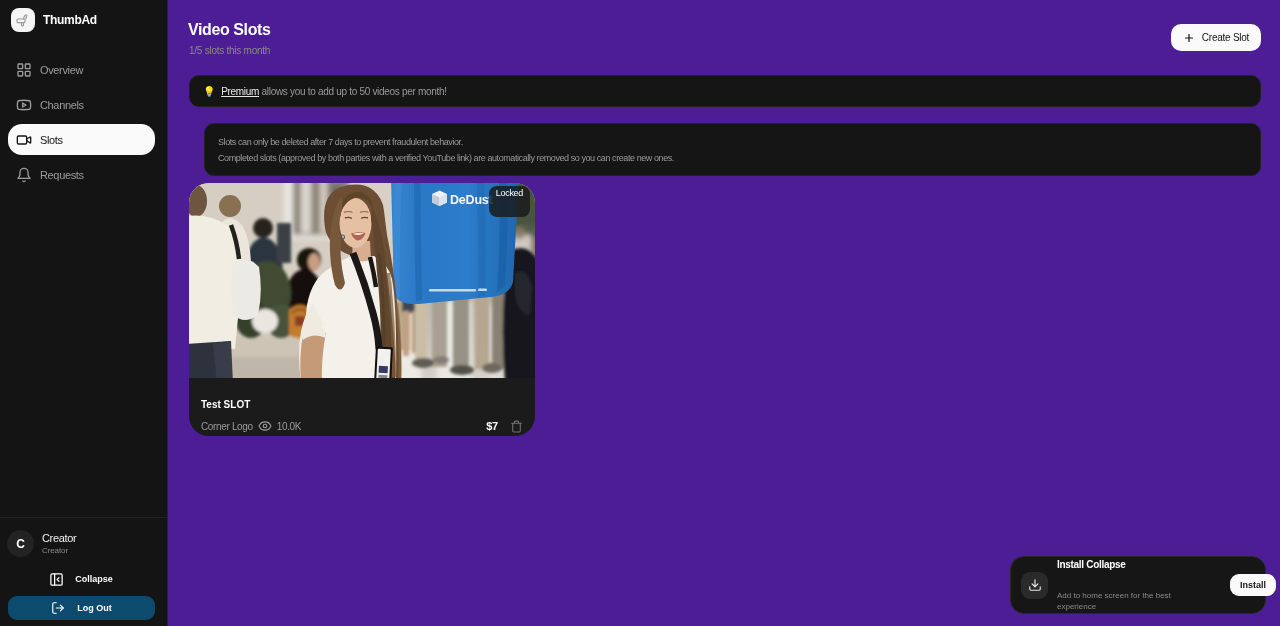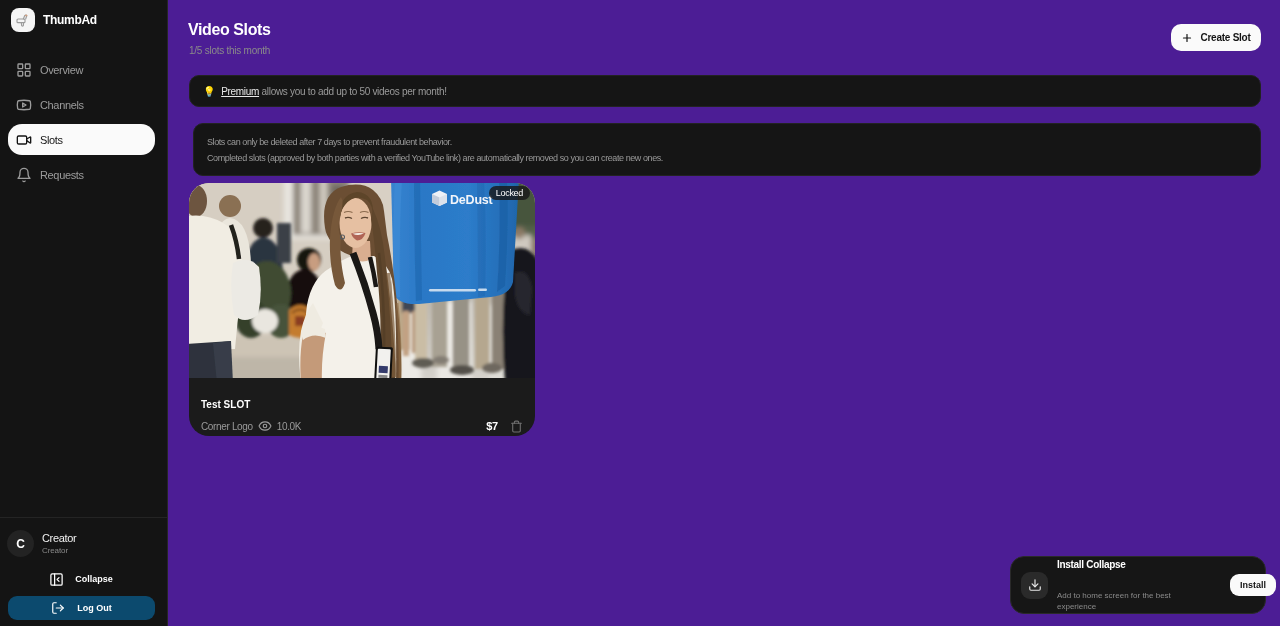--- a/index.html
+++ b/index.html
@@ -20,31 +20,31 @@
   .avatar { width:27px; height:27px; border-radius:50%; background:#232323; color:#fff; font-weight:bold; font-size:12px; display:flex; align-items:center; justify-content:center; }
   .user-name { color:#f0f0f0; font-size:11px; letter-spacing:-0.35px; line-height:13px; }
   .user-role { color:#8a8a8a; font-size:8px; letter-spacing:-0.1px; line-height:11px; }
   .collapse-row { position:absolute; top:51px; left:0; width:162px; height:20px; display:flex; align-items:center; justify-content:center; gap:11px; color:#fff; font-weight:bold; font-size:9px; }
   .logout-btn { position:absolute; top:78px; left:8px; width:147px; height:24px; background:#0c4a6e; border-radius:9px; display:flex; align-items:center; justify-content:center; gap:12px; color:#fff; font-weight:bold; font-size:9px; }
 
   
   .main { position:absolute; left:168px; top:0; right:0; height:626px; background:#4c1d95; }
   .page-title { position:absolute; top:21px; left:20px; color:#fff; font-size:16px; letter-spacing:-0.4px; font-weight:bold; }
   .page-sub { position:absolute; top:45px; left:21px; color:#8a8a8a; font-size:10px; letter-spacing:-0.25px; }
-  .create-btn { position:absolute; top:24px; right:19px; width:90px; height:27px; background:#fafafa; border-radius:10px; display:flex; align-items:center; justify-content:center; gap:7px; color:#141414; font-size:10px; letter-spacing:-0.25px; font-weight:bold; }
+  .create-btn { position:absolute; top:24px; right:19px; width:90px; height:27px; background:#fafafa; border-radius:10px; display:flex; align-items:center; justify-content:center; gap:7px; color:#141414; font-size:10px; letter-spacing:-0.25px; font-weight:normal; }
 
   .premium-banner { position:absolute; top:75px; left:21px; right:19px; height:32px; background:#151515; border:1px solid #222; border-radius:10px; display:flex; align-items:center; padding:0 13px; font-size:10px; letter-spacing:-0.3px; color:#9a9a9a; gap:6px; }
   .premium-banner .plink { color:#e8e8e8; text-decoration:underline; }
 
-  .info-box { position:absolute; top:123px; left:25px; right:19px; height:53px; background:#151515; border:1px solid #222; border-radius:10px; padding:10px 13px 0 13px; font-size:9px; letter-spacing:-0.42px; color:#9a9a9a; line-height:16px; }
+  .info-box { position:absolute; top:123px; left:36px; right:19px; height:53px; background:#151515; border:1px solid #222; border-radius:10px; padding:10px 13px 0 13px; font-size:9px; letter-spacing:-0.42px; color:#9a9a9a; line-height:16px; }
 
   
   .card { position:absolute; top:183px; left:21px; width:346px; height:253px; border-radius:20px; overflow:hidden; background:#1b1b1b; }
   .thumb { position:absolute; top:0; left:0; width:346px; height:195px; display:block; }
-  .locked { position:absolute; top:3px; right:5px; background:rgba(24,24,24,0.82); color:#fff; font-size:9px; letter-spacing:-0.3px; height:14px; line-height:15px; padding:0 7px; border-radius:8px; }
+  .locked { position:absolute; top:3px; right:5px; background:rgba(24,24,24,0.82); color:#fff; font-size:9px; letter-spacing:-0.3px; height:31px; line-height:15px; padding:0 7px; border-radius:8px; }
   .card-title { position:absolute; top:399px; left:33px; color:#fff; font-size:10px; font-weight:bold; }
   .card-meta { position:absolute; top:419px; left:33px; width:322px; height:14px; display:flex; align-items:center; color:#9a9a9a; font-size:10px; letter-spacing:-0.35px; gap:5px; }
   .card-meta .spacer { flex:1; }
   .price { color:#fff; font-weight:bold; font-size:11px; letter-spacing:-0.2px; }
 
   
   .toast { position:absolute; right:14px; bottom:12px; width:256px; height:58px; background:#161616; border:1px solid #2a2a2a; border-radius:14px; display:flex; align-items:center; padding:0 10px 0 10px; gap:9px; }
   .toast-icon { width:27px; height:27px; background:#2a2a2a; border-radius:9px; display:flex; align-items:center; justify-content:center; flex:0 0 auto; }
   .toast-texts { flex:1; }
   .toast-title { color:#fff; font-size:10px; letter-spacing:-0.3px; font-weight:bold; }

